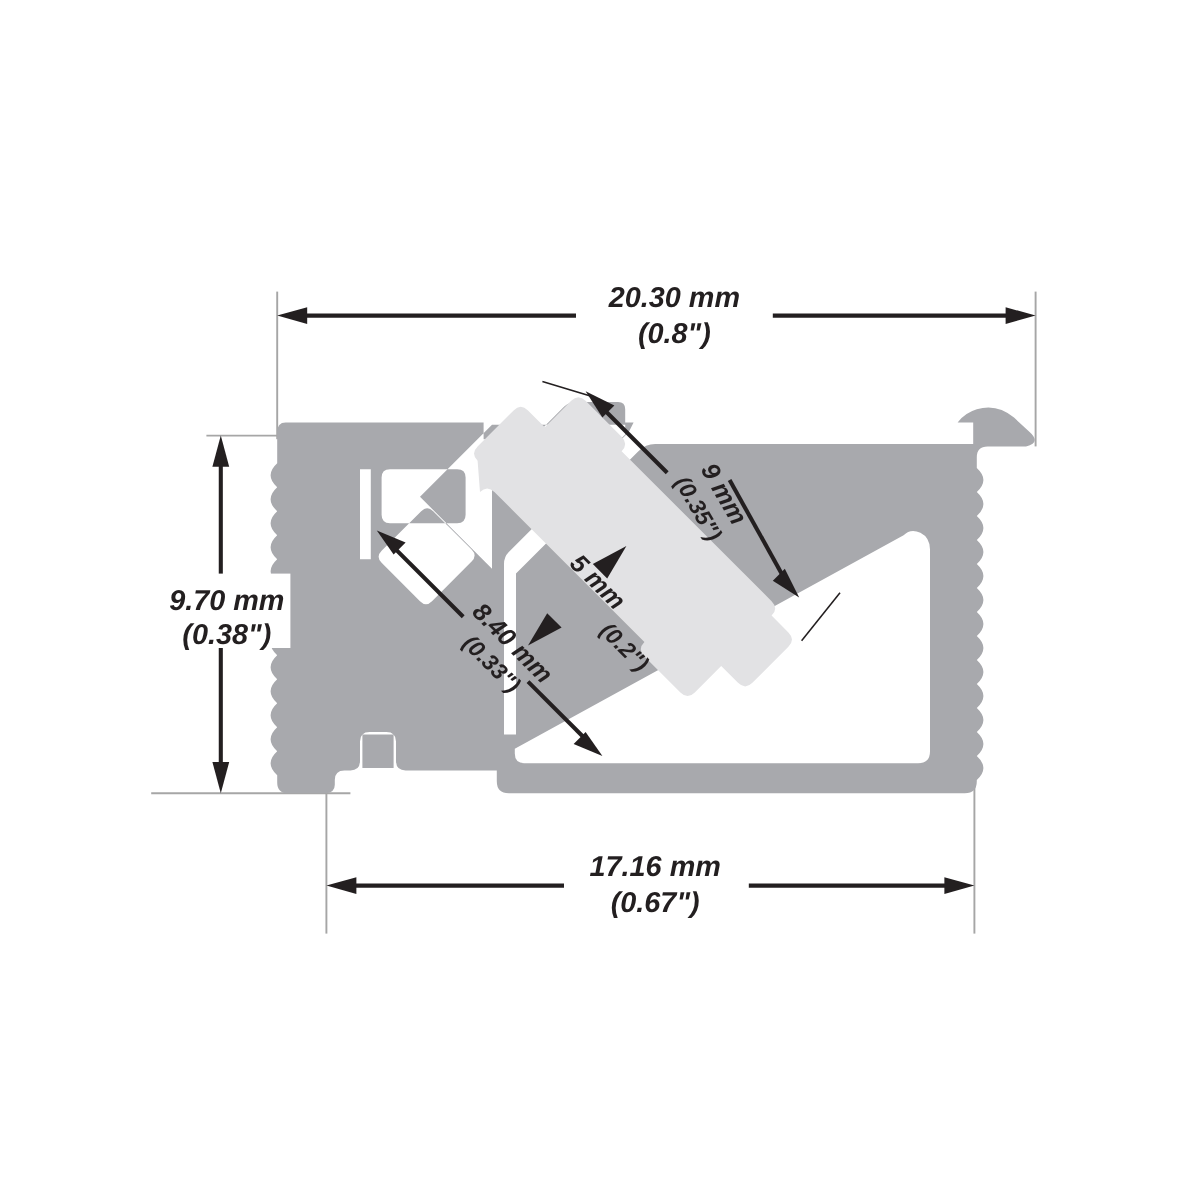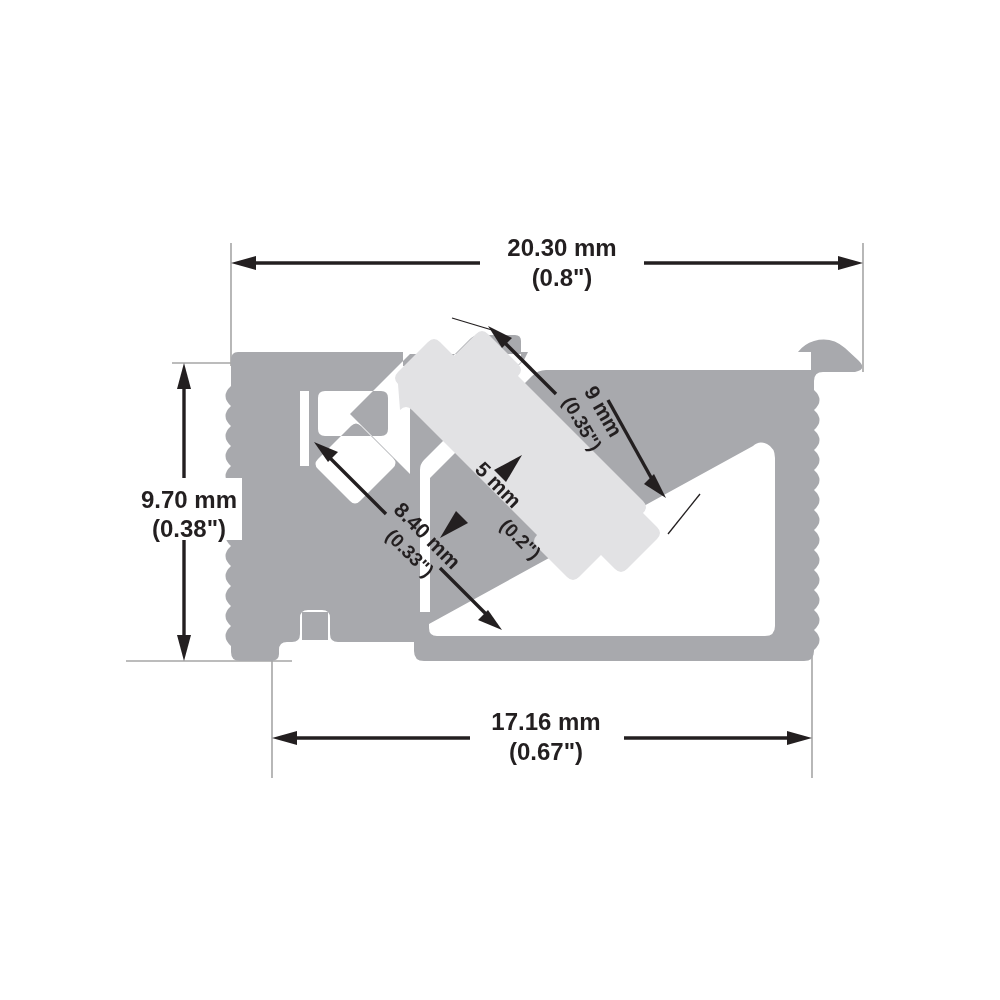--- a/index.html
+++ b/index.html
@@ -11,20 +11,21 @@
     width: 1000px;
     height: 1000px;
     font-family: "Liberation Sans", sans-serif;
     overflow: hidden;
   }
   #drawing-root {
     position: relative;
     width: 1000px;
     height: 796px;
     background: #ffffff;
+    font-style: italic;
   }
   svg.tech-drawing {
     display: block;
     width: 1000px;
     height: 1000px;
   }
   .dim-text {
     font-family: "Liberation Sans", sans-serif;
     font-weight: bold;
     fill: #231f20;

